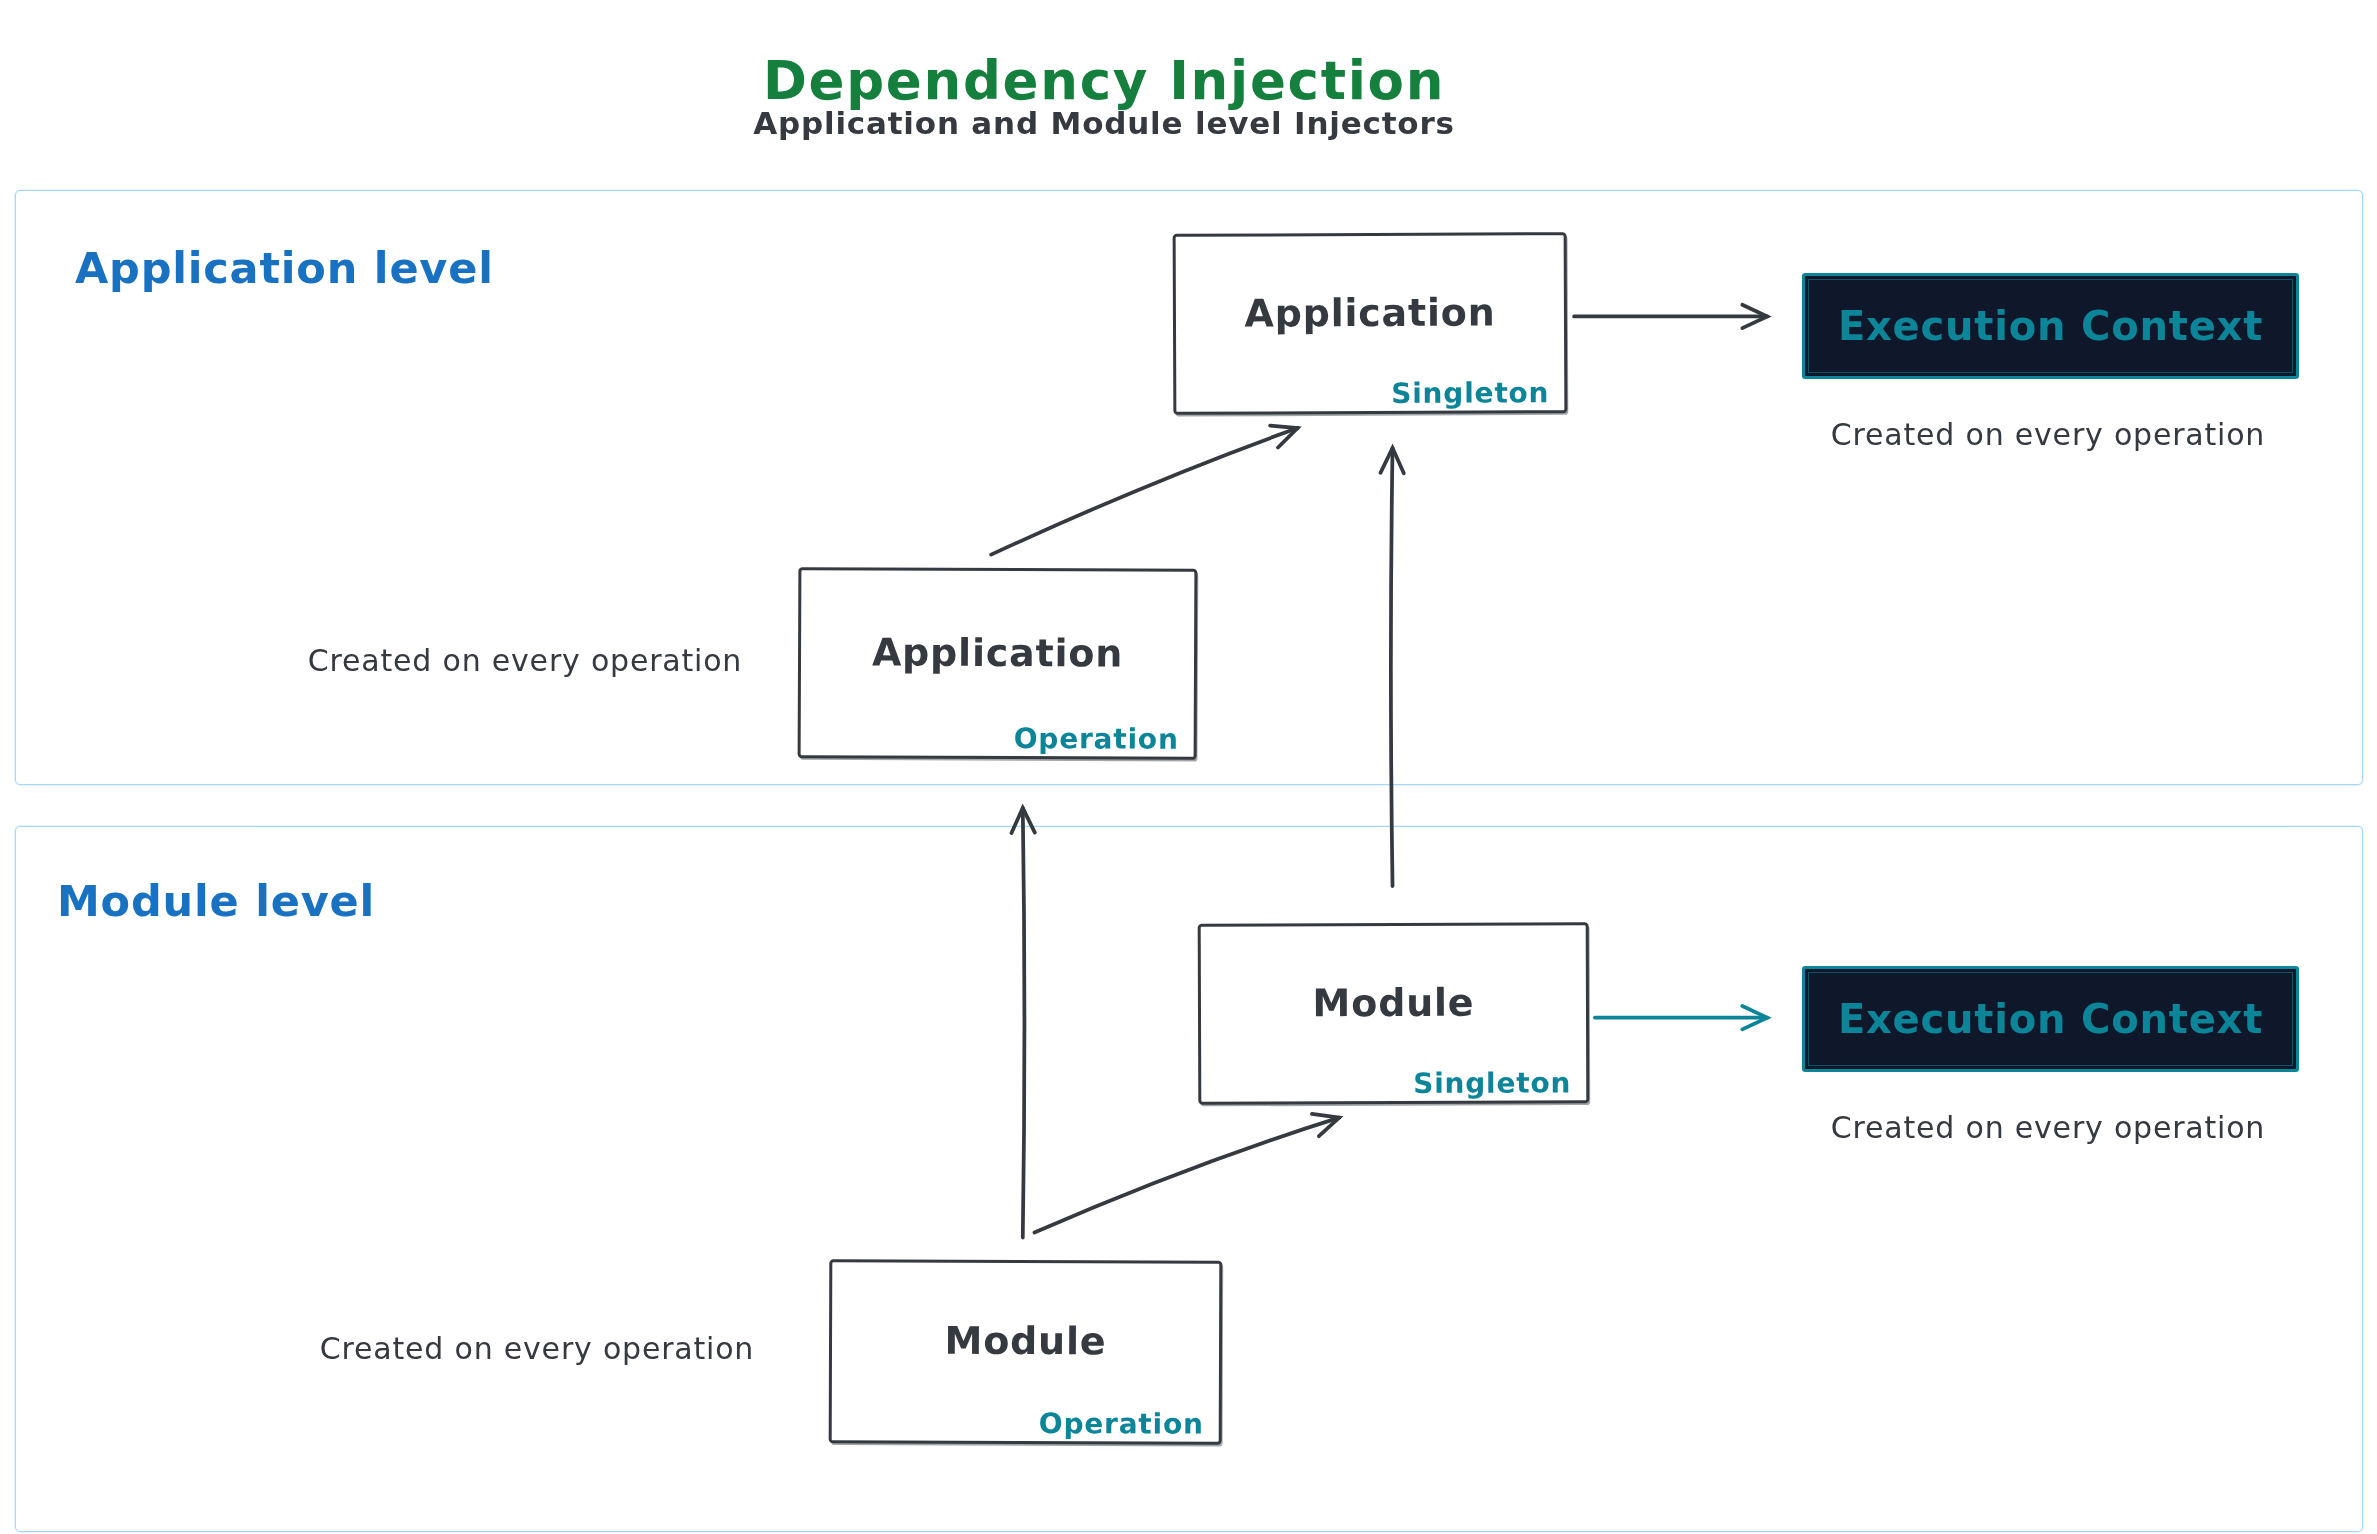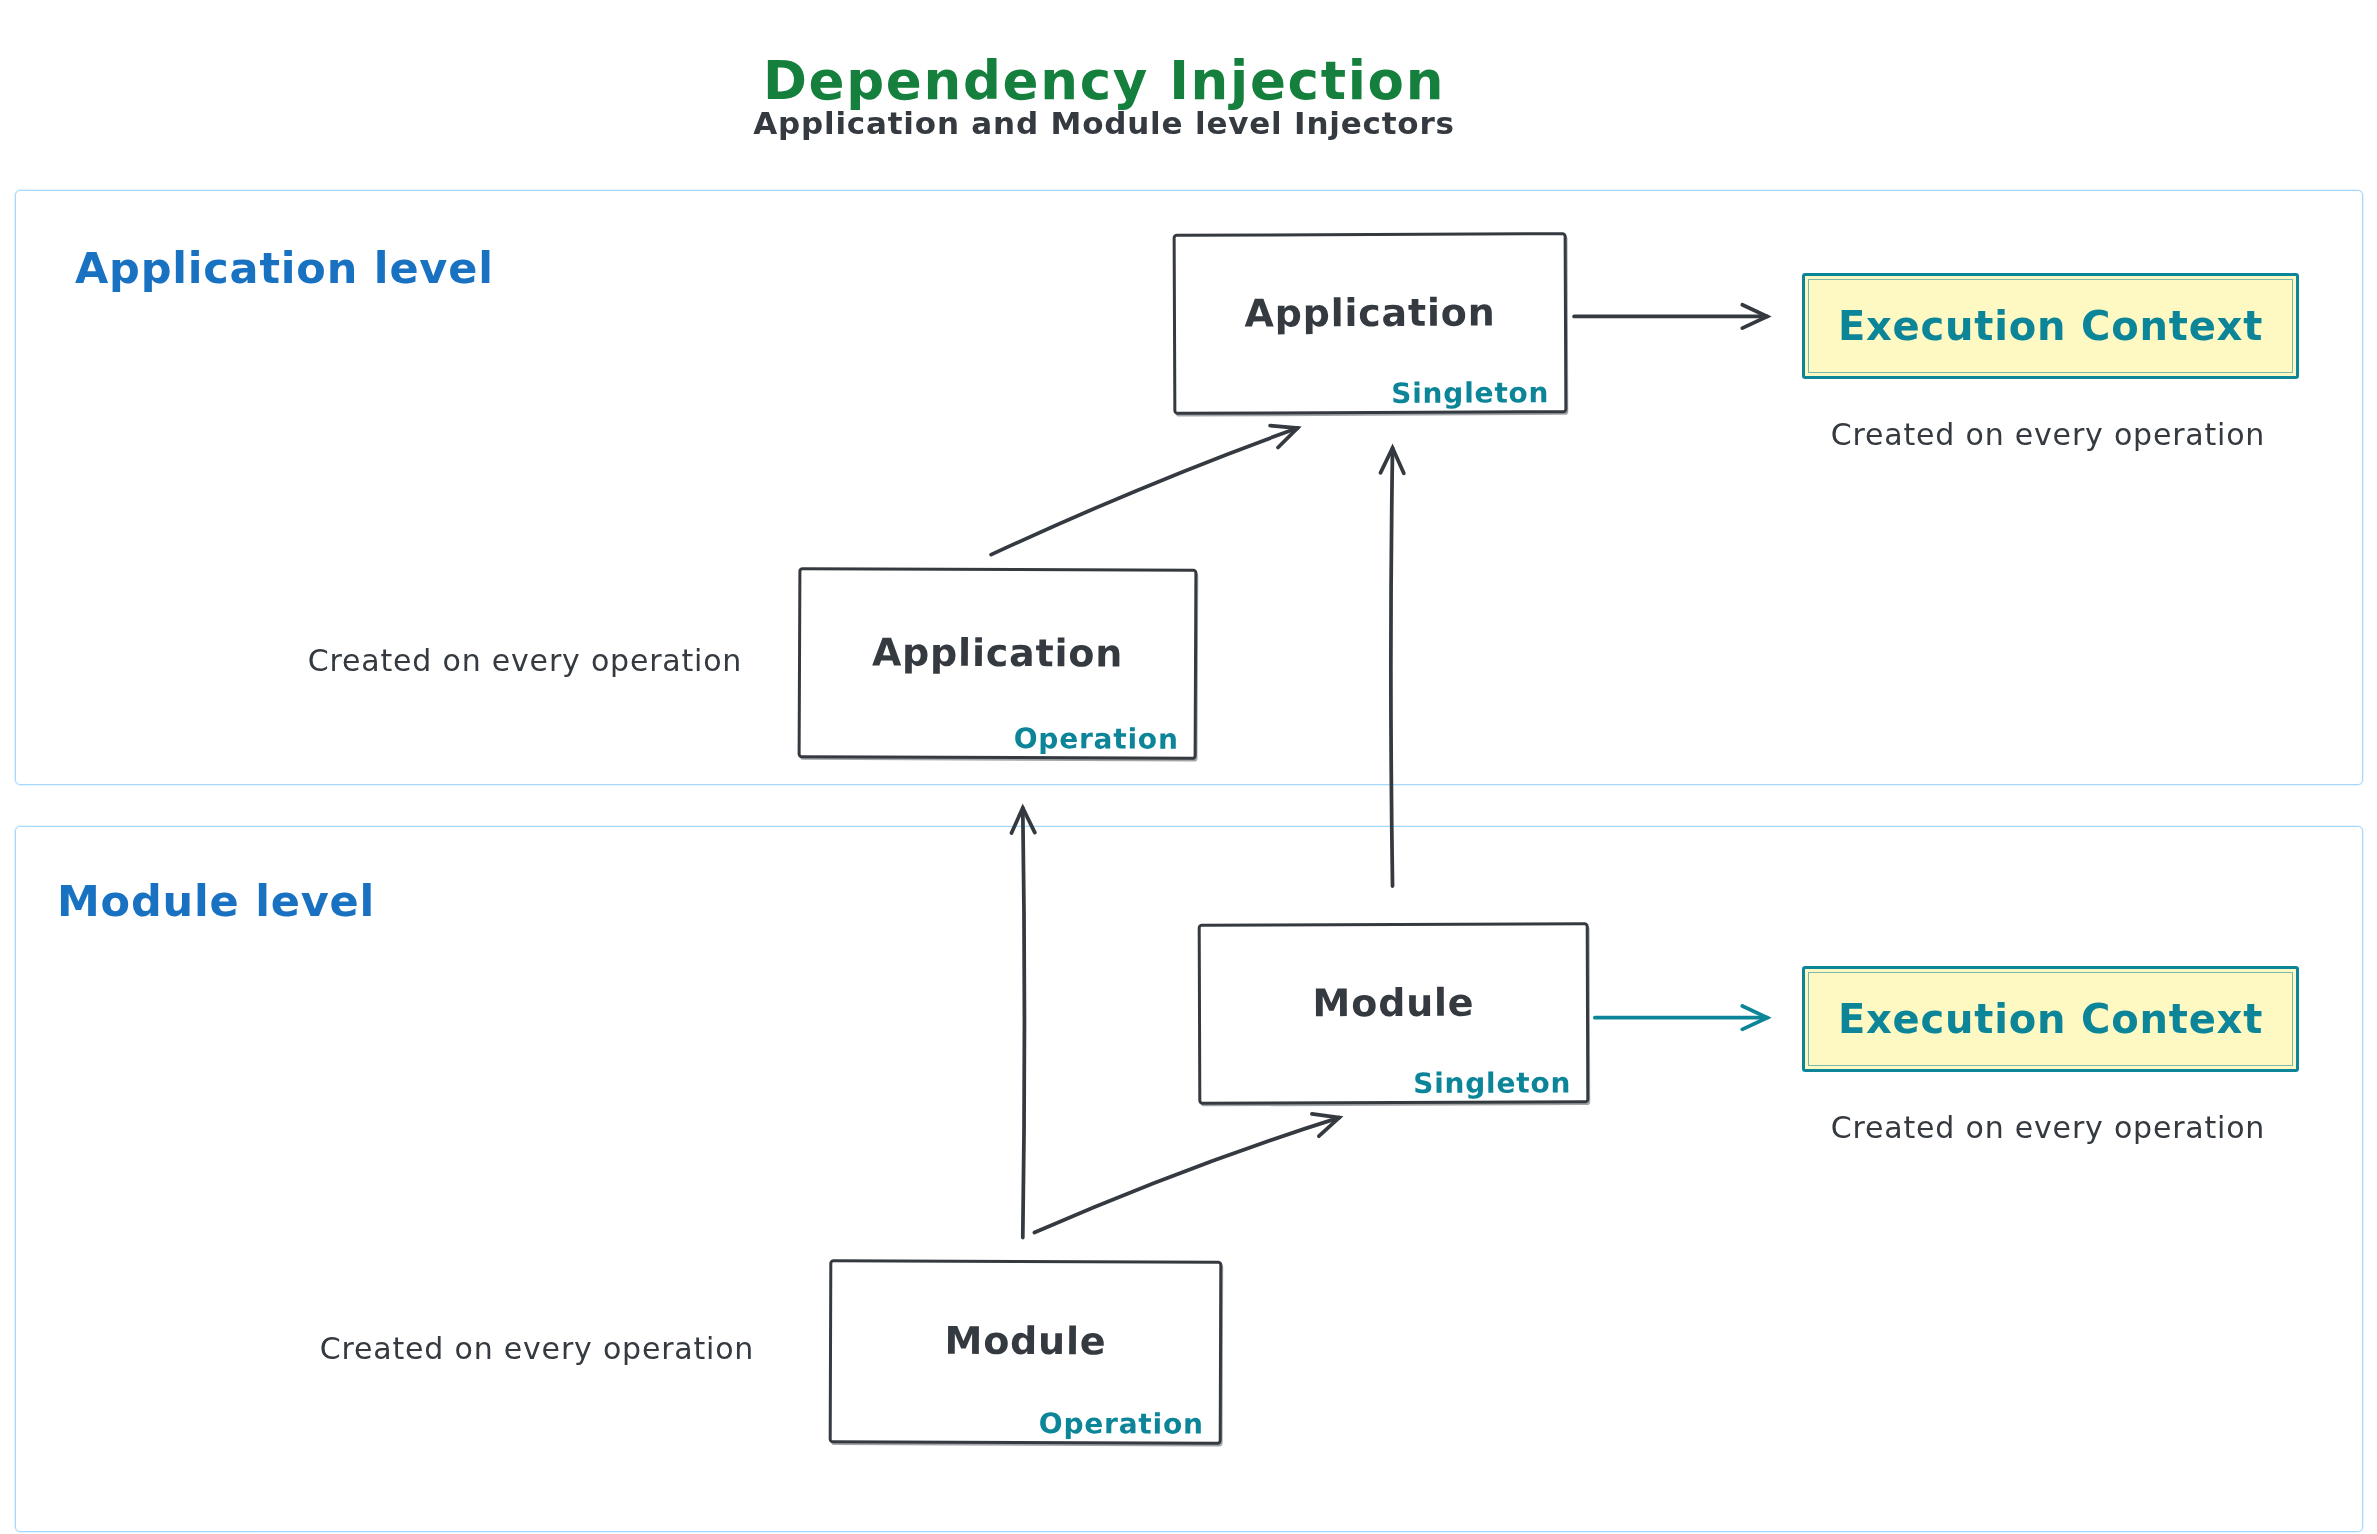--- a/index.html
+++ b/index.html
@@ -86,21 +86,21 @@
   }
 
   #app-singleton-box    { left: 1173px; top: 233px;  width: 388px; height: 175px; transform: rotate(-0.25deg); }
   #app-operation-box    { left: 798px;  top: 568px;  width: 393px; height: 185px; transform: rotate(0.25deg); }
   #module-singleton-box { left: 1198px; top: 923px; width: 385px; height: 175px; transform: rotate(-0.2deg); }
   #module-operation-box { left: 829px;  top: 1260px; width: 387px; height: 178px; transform: rotate(0.2deg); }
 
   
   .exec-box {
     position: absolute;
-    background: #fef9c3;
+    background: #0f172a;
     border: 3.3px solid #0c8599;
     border-radius: 3.3px;
     outline: 1.2px solid rgba(12, 133, 153, 0.55);
     outline-offset: -7.5px;
     display: flex;
     align-items: center;
     justify-content: center;
     font-size: 40px;
     font-weight: 600;
     letter-spacing: 0.8px;

